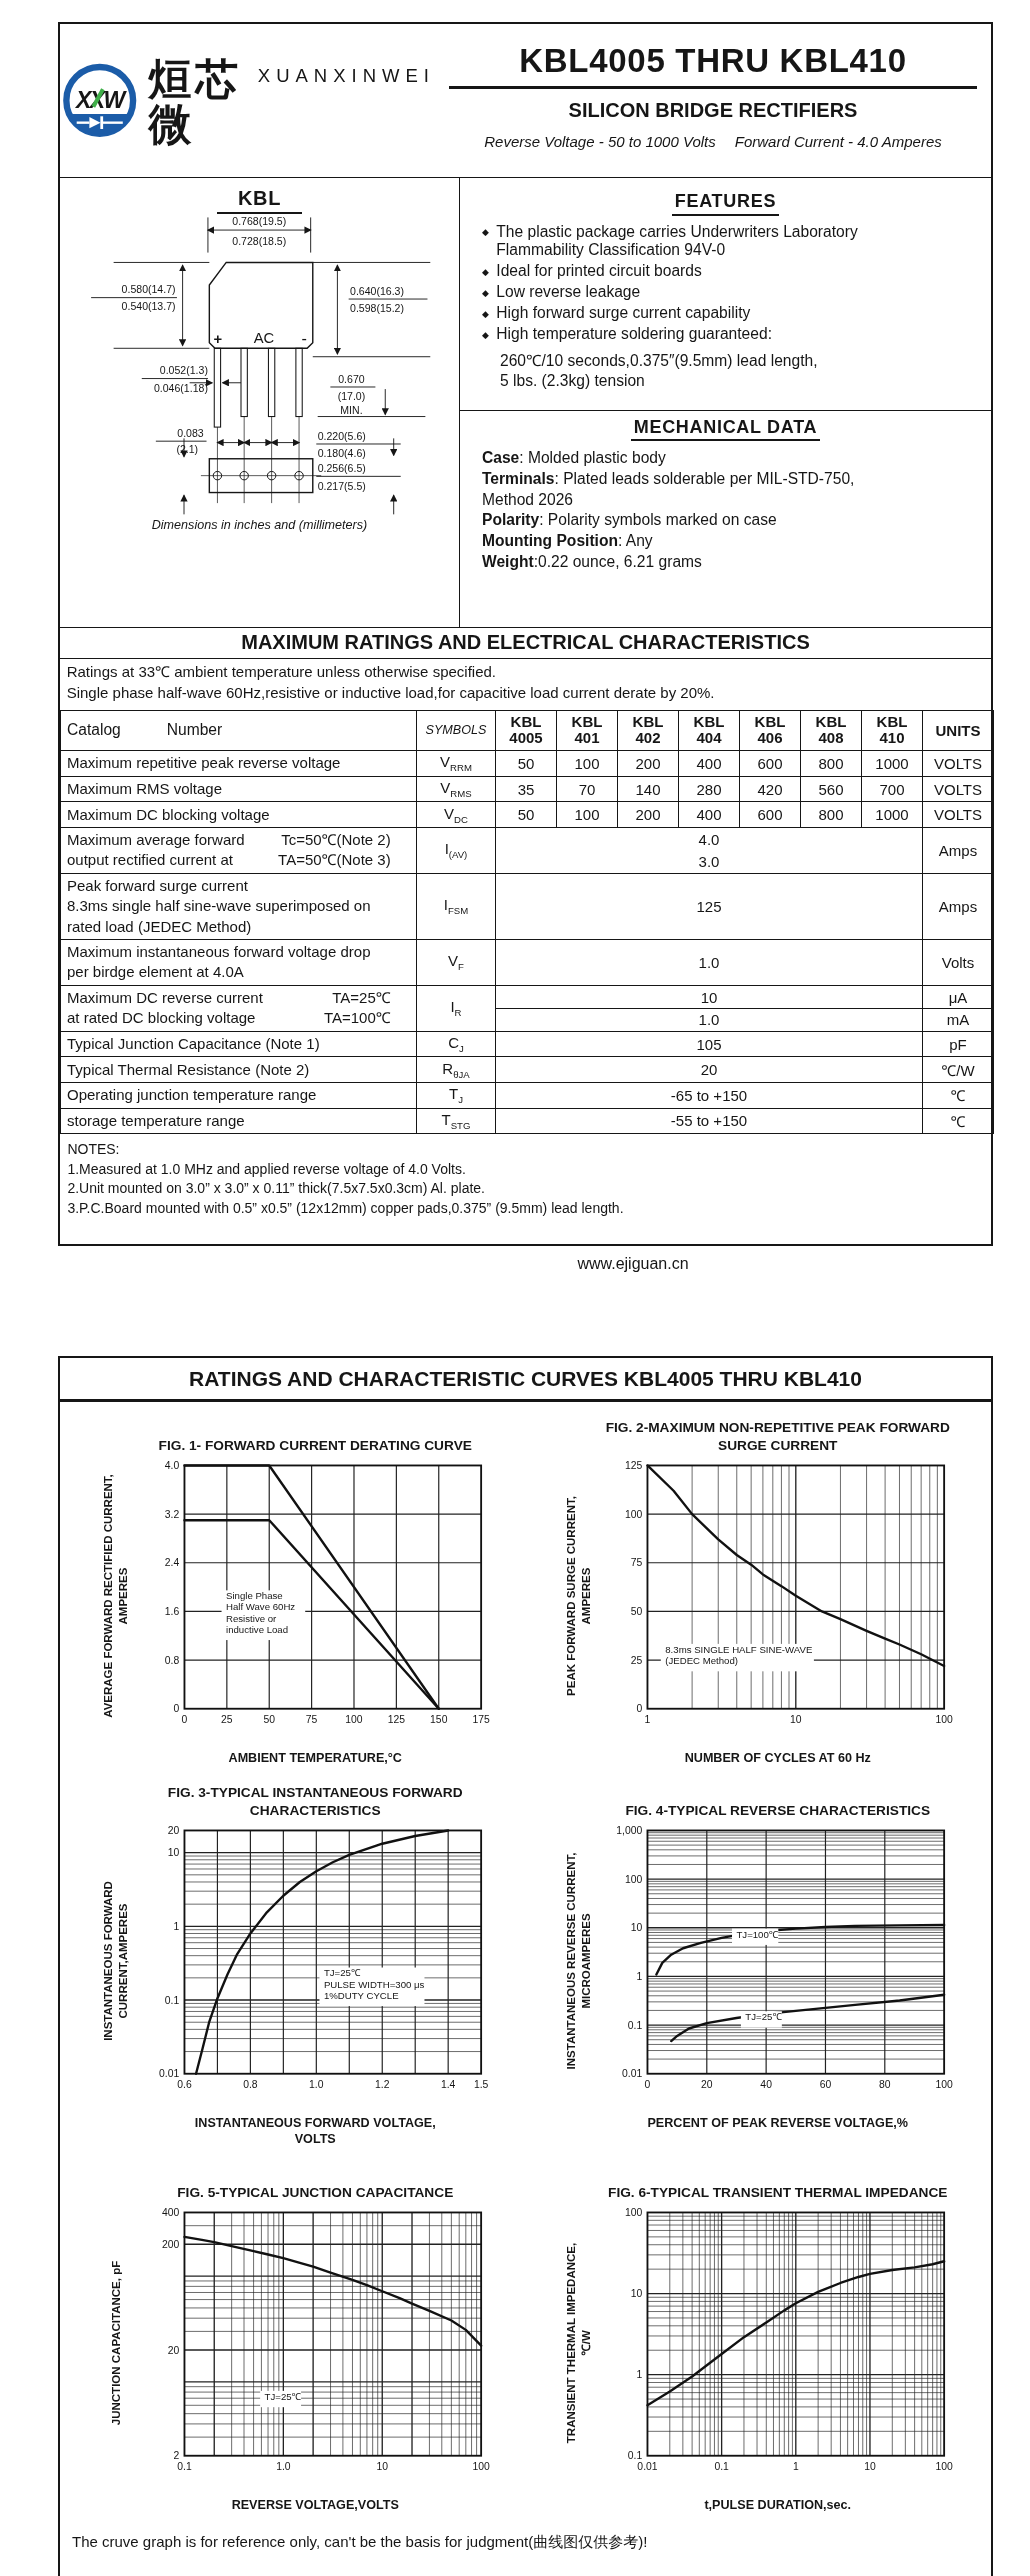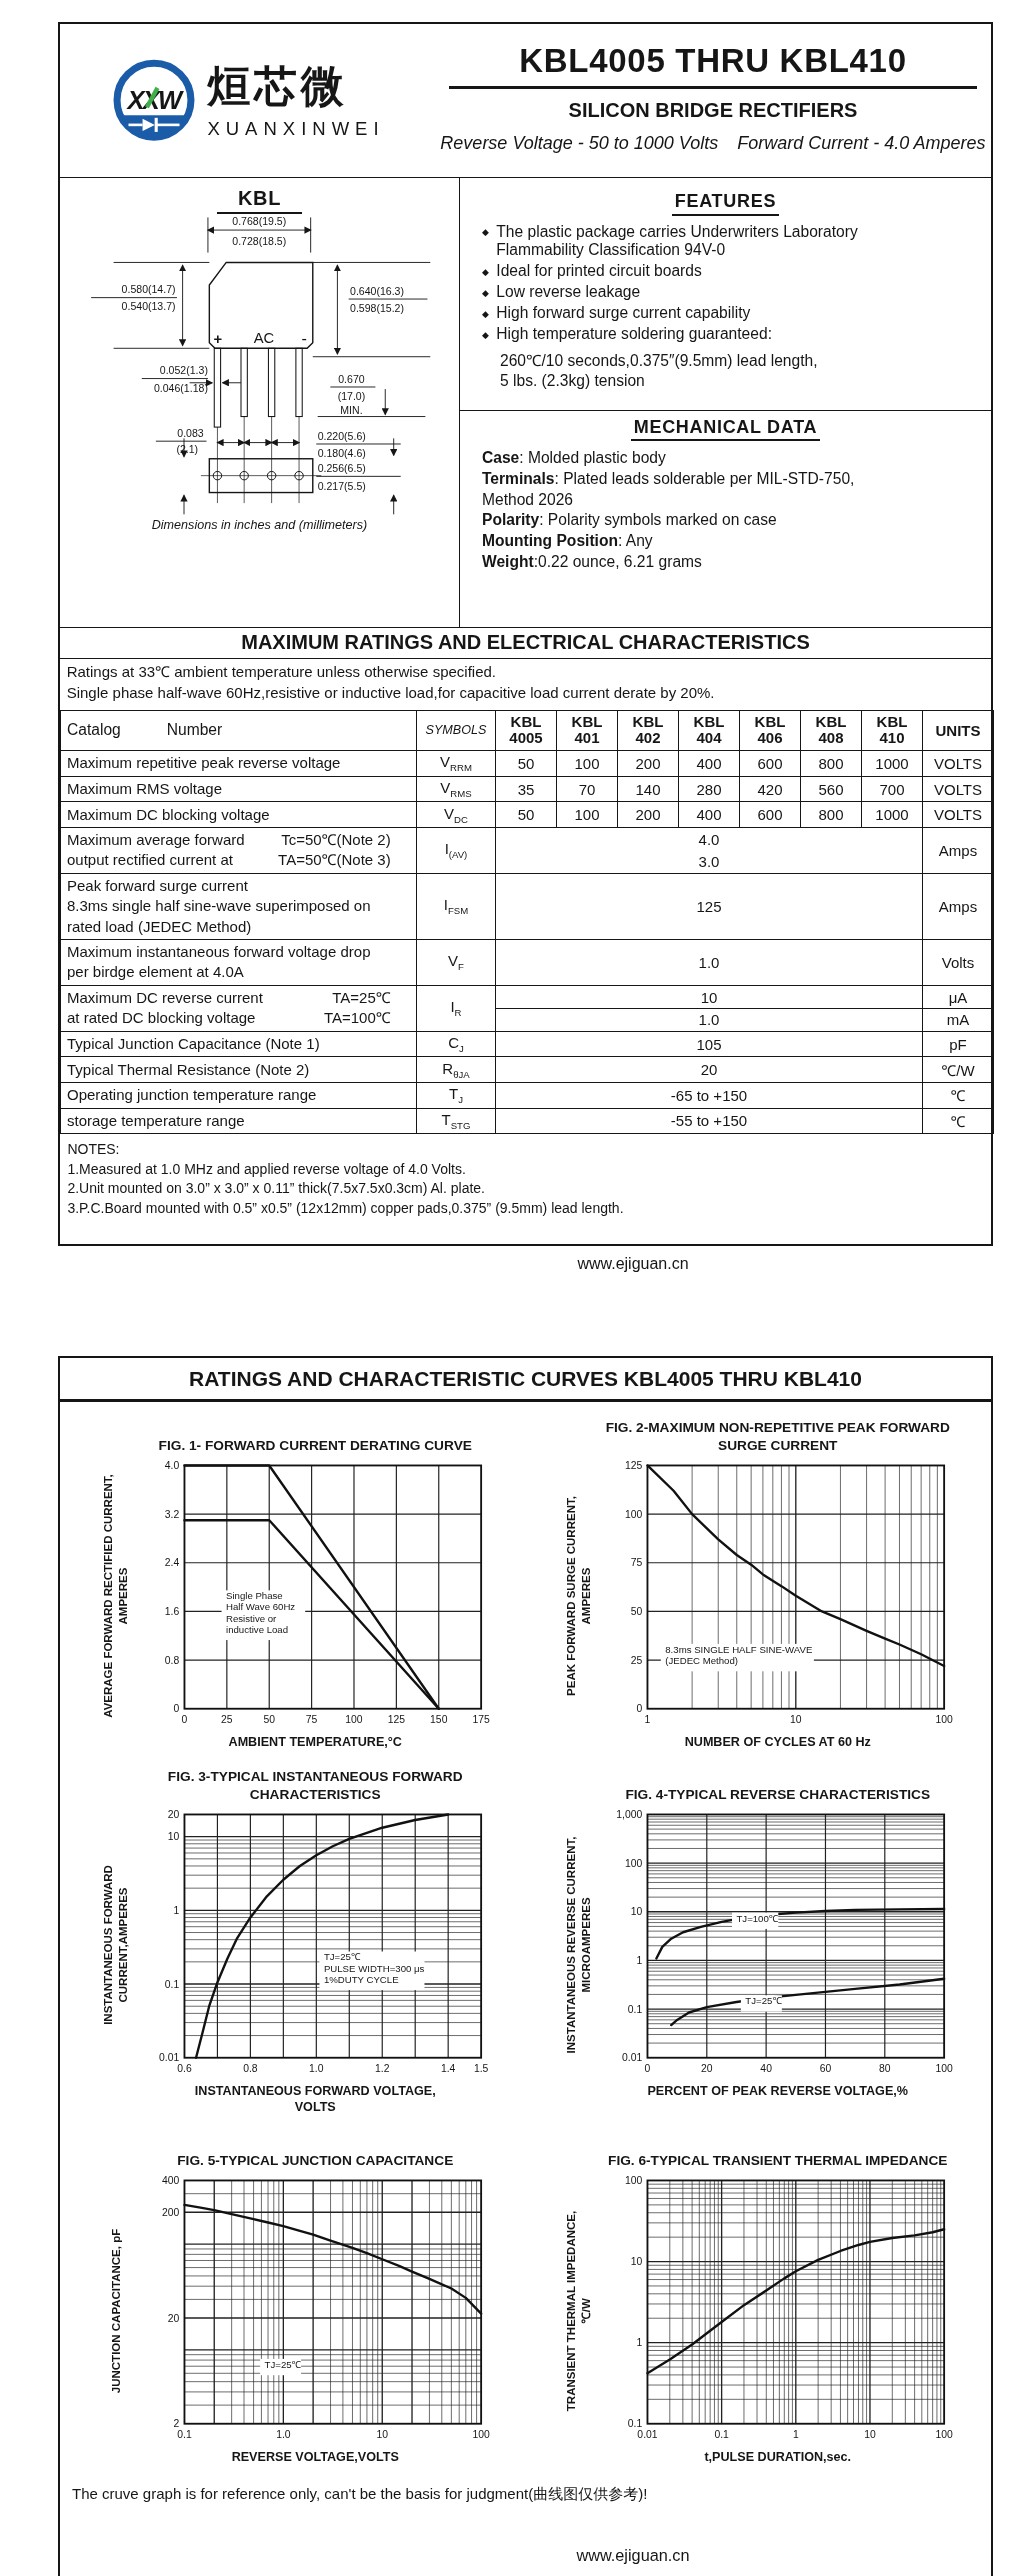--- a/index.html
+++ b/index.html
@@ -3,28 +3,28 @@
 <meta charset="utf-8">
 <style>
   *{box-sizing:border-box;margin:0;padding:0}
   html,body{background:#ffffff}
   body{width:1031px;min-height:2576px;font-family:"Liberation Sans",sans-serif;color:#161616}
   .page{width:935px;margin-left:58px;border:2.2px solid #161616;background:#fff}
   .page1{margin-top:22px}
   
   .p1-header{display:flex;border-bottom:1.5px solid #161616;height:154px}
   .logo{width:375px;display:flex;align-items:center;justify-content:center;gap:9px;padding-top:3px}
-  .logo-text{display:flex;flex-direction:column;align-items:flex-start}
+  .logo-text{display:flex;flex-direction:row;align-items:flex-start}
   .logo-cn{font-size:43px;font-weight:bold;letter-spacing:3.7px;line-height:1.05}
   .logo-en{font-size:18.5px;letter-spacing:6px;margin-top:8px}
   .title-block{flex:1;display:flex;flex-direction:column;align-items:center;padding-top:18px}
   h1{font-size:33px;font-weight:bold;letter-spacing:0.7px}
   .title-rule{width:95%;height:3px;background:#161616;margin:6px 0 10.4px}
   h2{font-size:20px;font-weight:bold}
-  .tagline{font-style:italic;font-size:18px;margin-top:10.4px;display:flex;gap:19px}
+  .tagline{font-style:italic;font-size:15px;margin-top:10.4px;display:flex;gap:19px}
   
   .p1-cols{display:flex;height:449px}
   .pkg-col{width:400px;border-right:1.5px solid #161616;padding:9px 0 4.5px;display:flex;flex-direction:column;align-items:center}
   .pkg-name{font-size:20px;font-weight:bold;border-bottom:2.2px solid #161616;padding:0 21px 2.2px;margin-bottom:1.5px;letter-spacing:0.7px}
   .pkg-svg{width:380px;height:auto}
   .pkg-caption{font-style:italic;font-size:12.6px;margin-top:0}
   .info-col{flex:1;padding:7.4px 22px 6px}
   .sec-head{font-size:18px;font-weight:bold;text-align:center;margin:6px 0 10.4px}
   .sec-head span{border-bottom:2.2px solid #161616;padding:0 3px 2.2px;letter-spacing:0.7px}
   .feat{list-style:none}
@@ -59,21 +59,21 @@
   .site-link{width:935px;margin-left:58px;text-align:center;font-size:16px;padding:9px 0 0 215px}
   
   .page2{margin-top:83px}
   .p2-head{border-bottom:3.7px solid #161616;text-align:center;font-weight:bold;font-size:21px;padding:9.6px 0 8.2px}
   .figs{display:grid;grid-template-columns:1fr 1fr;padding:16.3px 3px 0}
   .figure{display:flex;flex-direction:column;align-items:center;margin-bottom:18px}
   .fig-title{font-weight:bold;font-size:13.7px;text-align:center;line-height:1.3;margin:0 0 3px 42px;min-height:36px;display:flex;flex-direction:column;justify-content:flex-end}
   .fig-body{display:flex;align-items:center}
   .fig-ylabel{width:42px;align-self:stretch;position:relative}
   .yl-inner{position:absolute;top:50%;left:50%;transform:translate(-50%,-50%) rotate(-90deg);white-space:nowrap;font-weight:bold;font-size:11.5px;line-height:1.3;text-align:center}
-  .fig-xlabel{font-weight:bold;font-size:12.6px;text-align:center;line-height:1.3;margin:0 0 0 42px}
+  .fig-xlabel{font-weight:bold;font-size:12.6px;text-align:center;line-height:1.3;margin:16px 0 0 42px}
   svg text{fill:#161616}
   .tick{font-size:14px}
   .ann{font-size:13px}
   .p2-footnote{font-size:15px;padding:1.5px 12px 0}
   .p2-site{text-align:center;font-size:16.3px;padding:42px 0 21px 215px}
 </style>
 </head>
 <body>
 
 <div>

